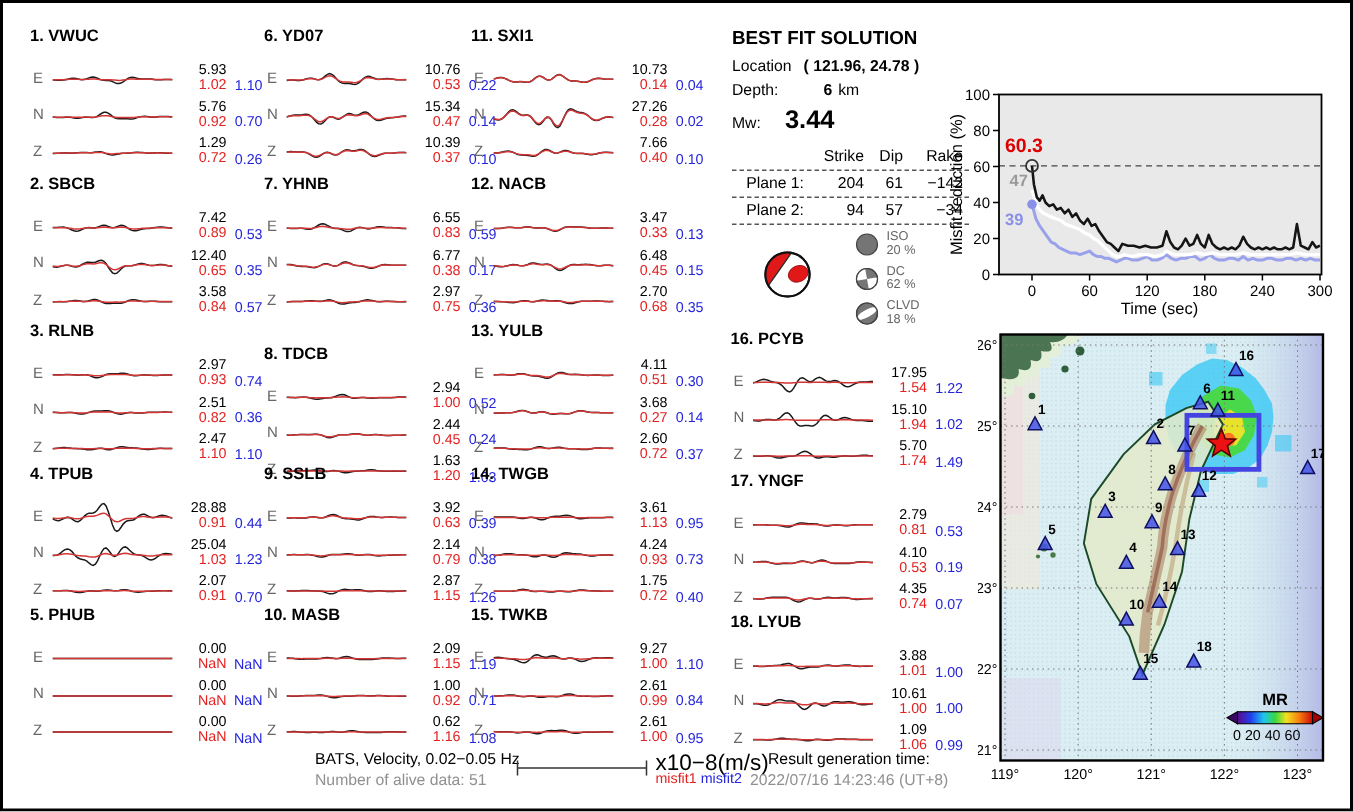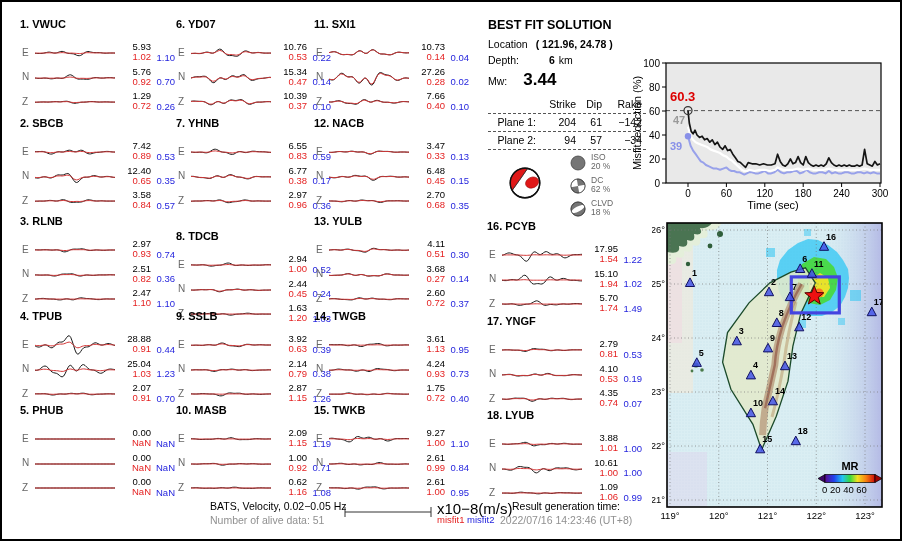--- a/index.html
+++ b/index.html
@@ -308,21 +308,21 @@
         <span class="vm2">0.17</span>
       </div>
         <div class="wrow" style="top:71.4px">
         <span class="comp">Z</span>
         <svg class="trace" width="80" height="24">
             <path d="M0.0 13.3L1.4 13.2L2.9 13.1L4.3 13.0L5.7 13.0L7.1 13.0L8.6 13.0L10.0 13.0L11.4 12.9L12.9 12.7L14.3 12.6L15.7 12.5L17.1 12.5L18.6 12.6L20.0 12.8L21.4 12.9L22.9 12.9L24.3 12.7L25.7 12.4L27.1 12.0L28.6 11.9L30.0 12.1L31.4 12.6L32.9 13.3L34.3 14.0L35.7 14.5L37.1 14.7L38.6 14.6L40.0 14.3L41.4 14.0L42.9 13.8L44.3 13.7L45.7 13.6L47.1 13.4L48.6 13.1L50.0 12.7L51.4 12.3L52.9 12.0L54.3 11.9L55.7 12.1L57.1 12.3L58.6 12.7L60.0 13.0L61.4 13.1L62.9 13.1L64.3 13.0L65.7 12.9L67.1 12.9L68.6 12.9L70.0 13.0L71.4 13.0L72.9 13.1L74.3 13.1L75.7 13.1L77.1 13.1L78.6 13.1L80.0 13.1" fill="none" stroke="#1a1a1a" stroke-width="1"></path>
             <path d="M0.0 13.1L1.4 13.1L2.9 13.0L4.3 13.0L5.7 13.0L7.1 13.0L8.6 13.0L10.0 13.0L11.4 13.0L12.9 12.9L14.3 12.8L15.7 12.8L17.1 12.8L18.6 12.8L20.0 12.9L21.4 13.0L22.9 13.0L24.3 12.9L25.7 12.7L27.1 12.6L28.6 12.5L30.0 12.6L31.4 12.8L32.9 13.1L34.3 13.5L35.7 13.7L37.1 13.8L38.6 13.7L40.0 13.6L41.4 13.4L42.9 13.3L44.3 13.3L45.7 13.2L47.1 13.2L48.6 13.0L50.0 12.9L51.4 12.7L52.9 12.6L54.3 12.5L55.7 12.6L57.1 12.7L58.6 12.9L60.0 13.0L61.4 13.0L62.9 13.0L64.3 13.0L65.7 13.0L67.1 12.9L68.6 13.0L70.0 13.0L71.4 13.0L72.9 13.0L74.3 13.1L75.7 13.1L77.1 13.1L78.6 13.0L80.0 13.0" fill="none" stroke="#d43535" stroke-width="1"></path>
           </svg>
         <span class="vcol">
             <span class="vamp">2.97</span>
-            <span class="vm1">0.96</span>
+            <span class="vm1">0.75</span>
           </span>
         <span class="vm2">0.36</span>
       </div>
       </div>
       <div class="st" style="left:174px;top:228px">
       <div class="st-title">8. TDCB</div>
         <div class="wrow" style="top:22px">
         <span class="comp">E</span>
         <svg class="trace" width="80" height="24">
             <path d="M0.0 12.8L1.4 12.9L2.9 13.0L4.3 13.0L5.7 13.1L7.1 13.0L8.6 12.9L10.0 12.8L11.4 12.7L12.9 12.8L14.3 13.0L15.7 13.3L17.1 13.7L18.6 14.0L20.0 14.1L21.4 14.1L22.9 13.9L24.3 13.6L25.7 13.4L27.1 13.3L28.6 13.2L30.0 13.1L31.4 12.7L32.9 12.2L34.3 11.6L35.7 11.2L37.1 11.0L38.6 11.2L40.0 11.8L41.4 12.5L42.9 13.1L44.3 13.5L45.7 13.5L47.1 13.4L48.6 13.2L50.0 13.0L51.4 13.0L52.9 13.1L54.3 13.3L55.7 13.4L57.1 13.5L58.6 13.4L60.0 13.3L61.4 13.2L62.9 13.1L64.3 13.1L65.7 13.2L67.1 13.2L68.6 13.2L70.0 13.1L71.4 13.0L72.9 12.9L74.3 12.7L75.7 12.7L77.1 12.7L78.6 12.7L80.0 12.8" fill="none" stroke="#1a1a1a" stroke-width="1"></path>

